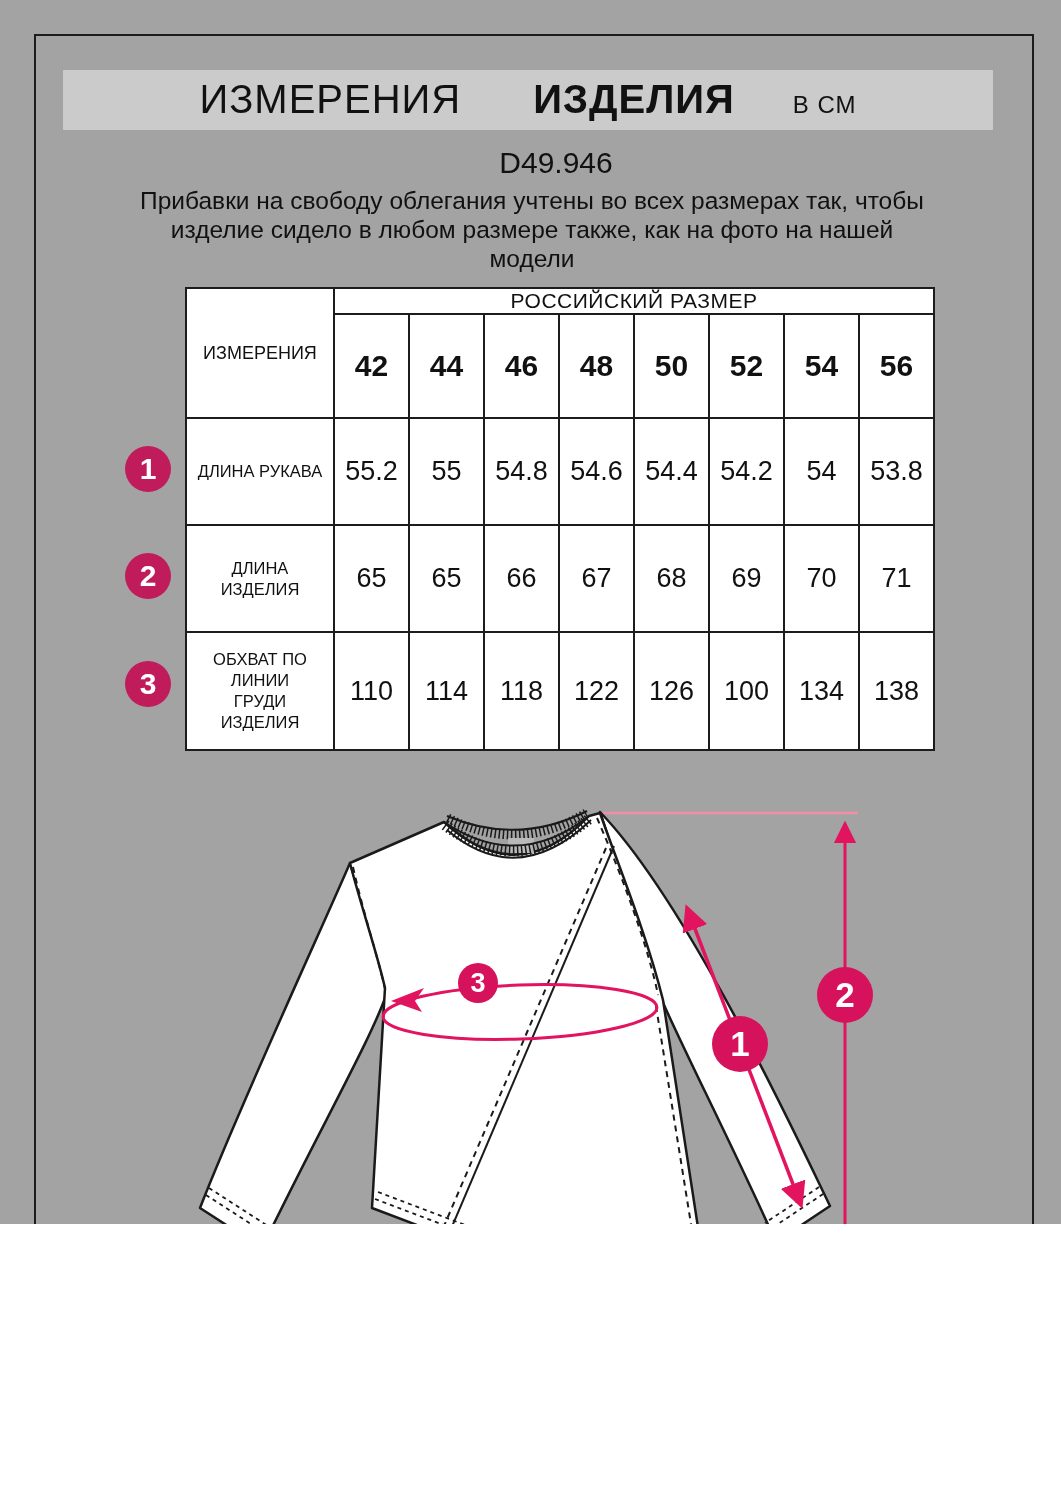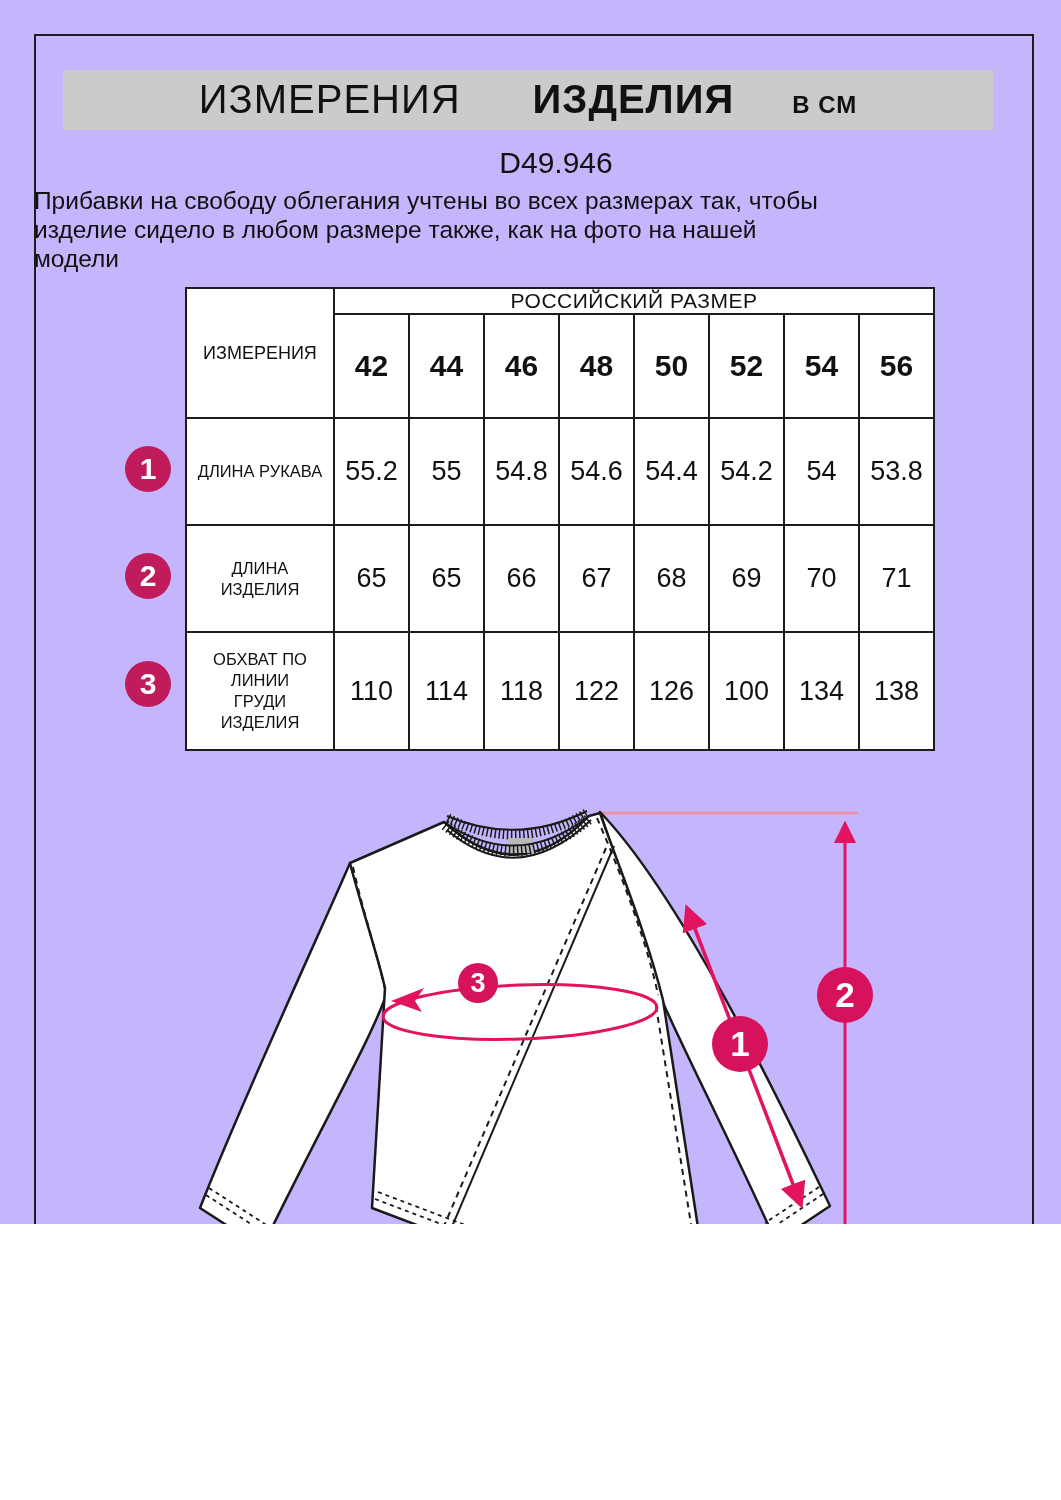--- a/index.html
+++ b/index.html
@@ -1,29 +1,29 @@
 <!DOCTYPE html>
 <html><head>
 <meta charset="utf-8">
 <style>
   html,body{margin:0;padding:0;background:#fff;}
   .canvas{
-    position:relative;width:1061px;height:1224px;background:#c4b5fd;overflow:hidden;
+    position:relative;width:1061px;height:1224px;background:#a3a3a3;overflow:hidden;
     font-family:"Liberation Sans","DejaVu Sans",sans-serif;color:#111;
   }
   .frame{position:absolute;left:34px;top:34px;width:996px;height:1420px;border:2px solid #1c1c1c;}
   .titlebar{
     position:absolute;left:63px;top:70px;width:930px;height:60px;background:#cbcbcb;
     display:flex;align-items:baseline;justify-content:center;
   }
   .title-part1{font-size:40px;font-weight:400;letter-spacing:1px;line-height:58px;}
   .title-part2{font-size:40px;font-weight:700;letter-spacing:1px;margin-left:72px;line-height:58px;}
-  .title-units{font-size:24px;font-weight:700;letter-spacing:1px;margin-left:58px;line-height:58px;}
+  .title-units{font-size:24px;font-weight:400;letter-spacing:1px;margin-left:58px;line-height:58px;}
   .code{position:absolute;left:34px;top:146px;width:996px;text-align:center;font-size:30px;padding-left:24px;}
-  .desc{position:absolute;left:34px;top:186px;width:996px;font-size:24.5px;line-height:29px;}
+  .desc{position:absolute;left:34px;top:186px;width:996px;text-align:center;font-size:24.5px;line-height:29px;}
   .size-table{position:absolute;left:185px;top:287px;border-collapse:collapse;table-layout:fixed;width:750px;}
   .size-table td,.size-table th{border:2px solid #1c1c1c;text-align:center;vertical-align:middle;padding:0;background:#fff;font-weight:400;}
   .size-table col.c-label{width:148px;}
   .size-table col.c-size{width:75px;}
   tr.h-group{height:24px;}
   tr.h-sizes{height:104px;}
   tr.r{height:107px;}
   .th-measure{font-size:18px;}
   .th-group{font-size:21px;letter-spacing:.5px;}
   .th-size{font-size:30px;font-weight:700 !important;}

